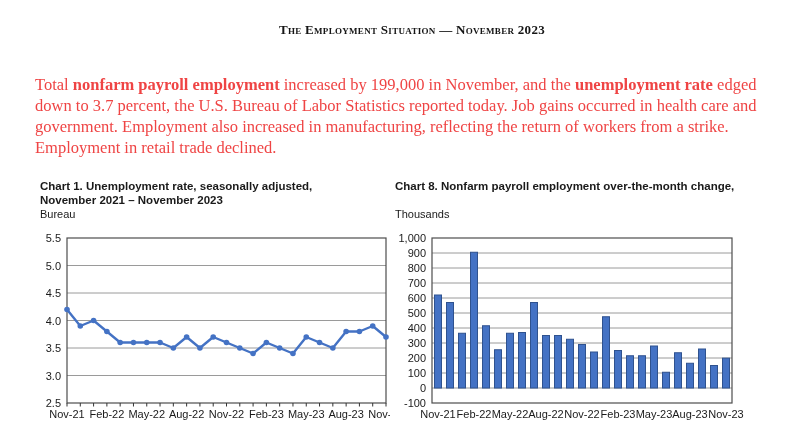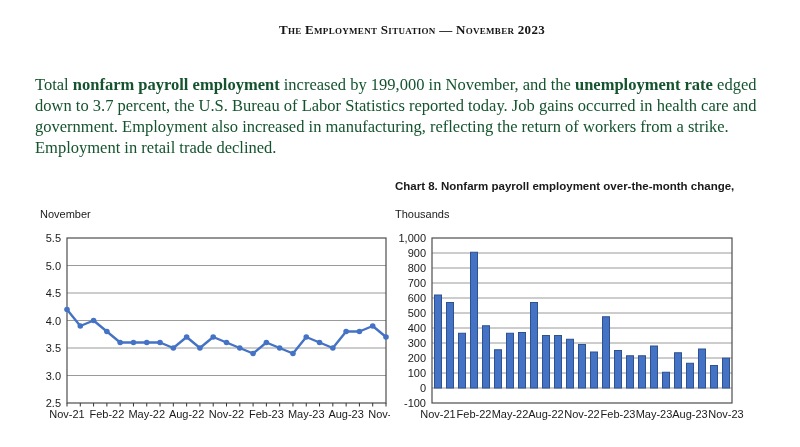--- a/index.html
+++ b/index.html
@@ -2,21 +2,21 @@
 <html><head>
 <meta charset="utf-8">
 <style>
   html,body{margin:0;padding:0;background:#fff;}
   .page{position:relative;width:800px;height:447px;background:#ffffff;overflow:hidden;
         font-family:"Liberation Serif", serif;color:#111;}
   .report-title{position:absolute;top:10px;left:0;width:800px;margin:12px;text-align:center;
         font-family:"Liberation Serif", serif;font-size:13px;font-weight:bold;
         font-variant:small-caps;letter-spacing:0.3px;color:#151515;}
   .summary{position:absolute;left:35px;top:74px;width:734px;margin:0;
-        font-size:16.5px;line-height:21px;color:#14532d;}
+        font-size:16.5px;line-height:21px;color:#ef4444;}
   .summary b{font-weight:bold;}
   .chart-title{position:absolute;margin:0;font-family:"Liberation Sans", sans-serif;
         font-size:11.5px;font-weight:bold;line-height:14px;color:#1a1a1a;}
   .chart1-title{left:40px;top:179px;width:330px;}
   .chart2-title{left:395px;top:179px;width:390px;}
   .unit-label{position:absolute;font-family:"Liberation Sans", sans-serif;
         font-size:11px;color:#1a1a1a;}
   .chart1-unit{left:40px;top:208px;}
   .chart2-unit{left:395px;top:208px;}
   .chart-svg{position:absolute;top:226px;}
@@ -26,21 +26,22 @@
 </style>
 </head>
 <body>
 
 <div class="page">
 
   <h1 class="report-title">The Employment Situation — November 2023</h1>
 
   <p class="summary"><span>Total </span><b>nonfarm payroll employment</b><span> increased by 199,000 in November, and the </span><b>unemployment rate</b><span> edged down to 3.7 percent, the U.S. Bureau of Labor Statistics reported today. Job gains occurred in health care and government. Employment also increased in manufacturing, reflecting the return of workers from a strike. Employment in retail trade declined.</span></p>
 
-  <div class="unit-label chart1-unit">November</div>
+  <h2 class="chart-title chart1-title"><span>Chart 1. Unemployment rate, seasonally adjusted,</span><br><span>November 2021 – November 2023</span></h2>
+  <div class="unit-label chart1-unit">Bureau</div>
   <svg id="chart1-svg" class="chart-svg" width="360" height="200">
       <text x="31" y="181" text-anchor="end" class="axis-text">2.5</text>
       <line x1="37" y1="149.5" x2="356" y2="149.5" stroke="#9a9a9a" stroke-width="1"></line>
       <text x="31" y="153.5" text-anchor="end" class="axis-text">3.0</text>
       <line x1="37" y1="122" x2="356" y2="122" stroke="#9a9a9a" stroke-width="1"></line>
       <text x="31" y="126" text-anchor="end" class="axis-text">3.5</text>
       <line x1="37" y1="94.5" x2="356" y2="94.5" stroke="#9a9a9a" stroke-width="1"></line>
       <text x="31" y="98.5" text-anchor="end" class="axis-text">4.0</text>
       <line x1="37" y1="67" x2="356" y2="67" stroke="#9a9a9a" stroke-width="1"></line>
       <text x="31" y="71" text-anchor="end" class="axis-text">4.5</text>

